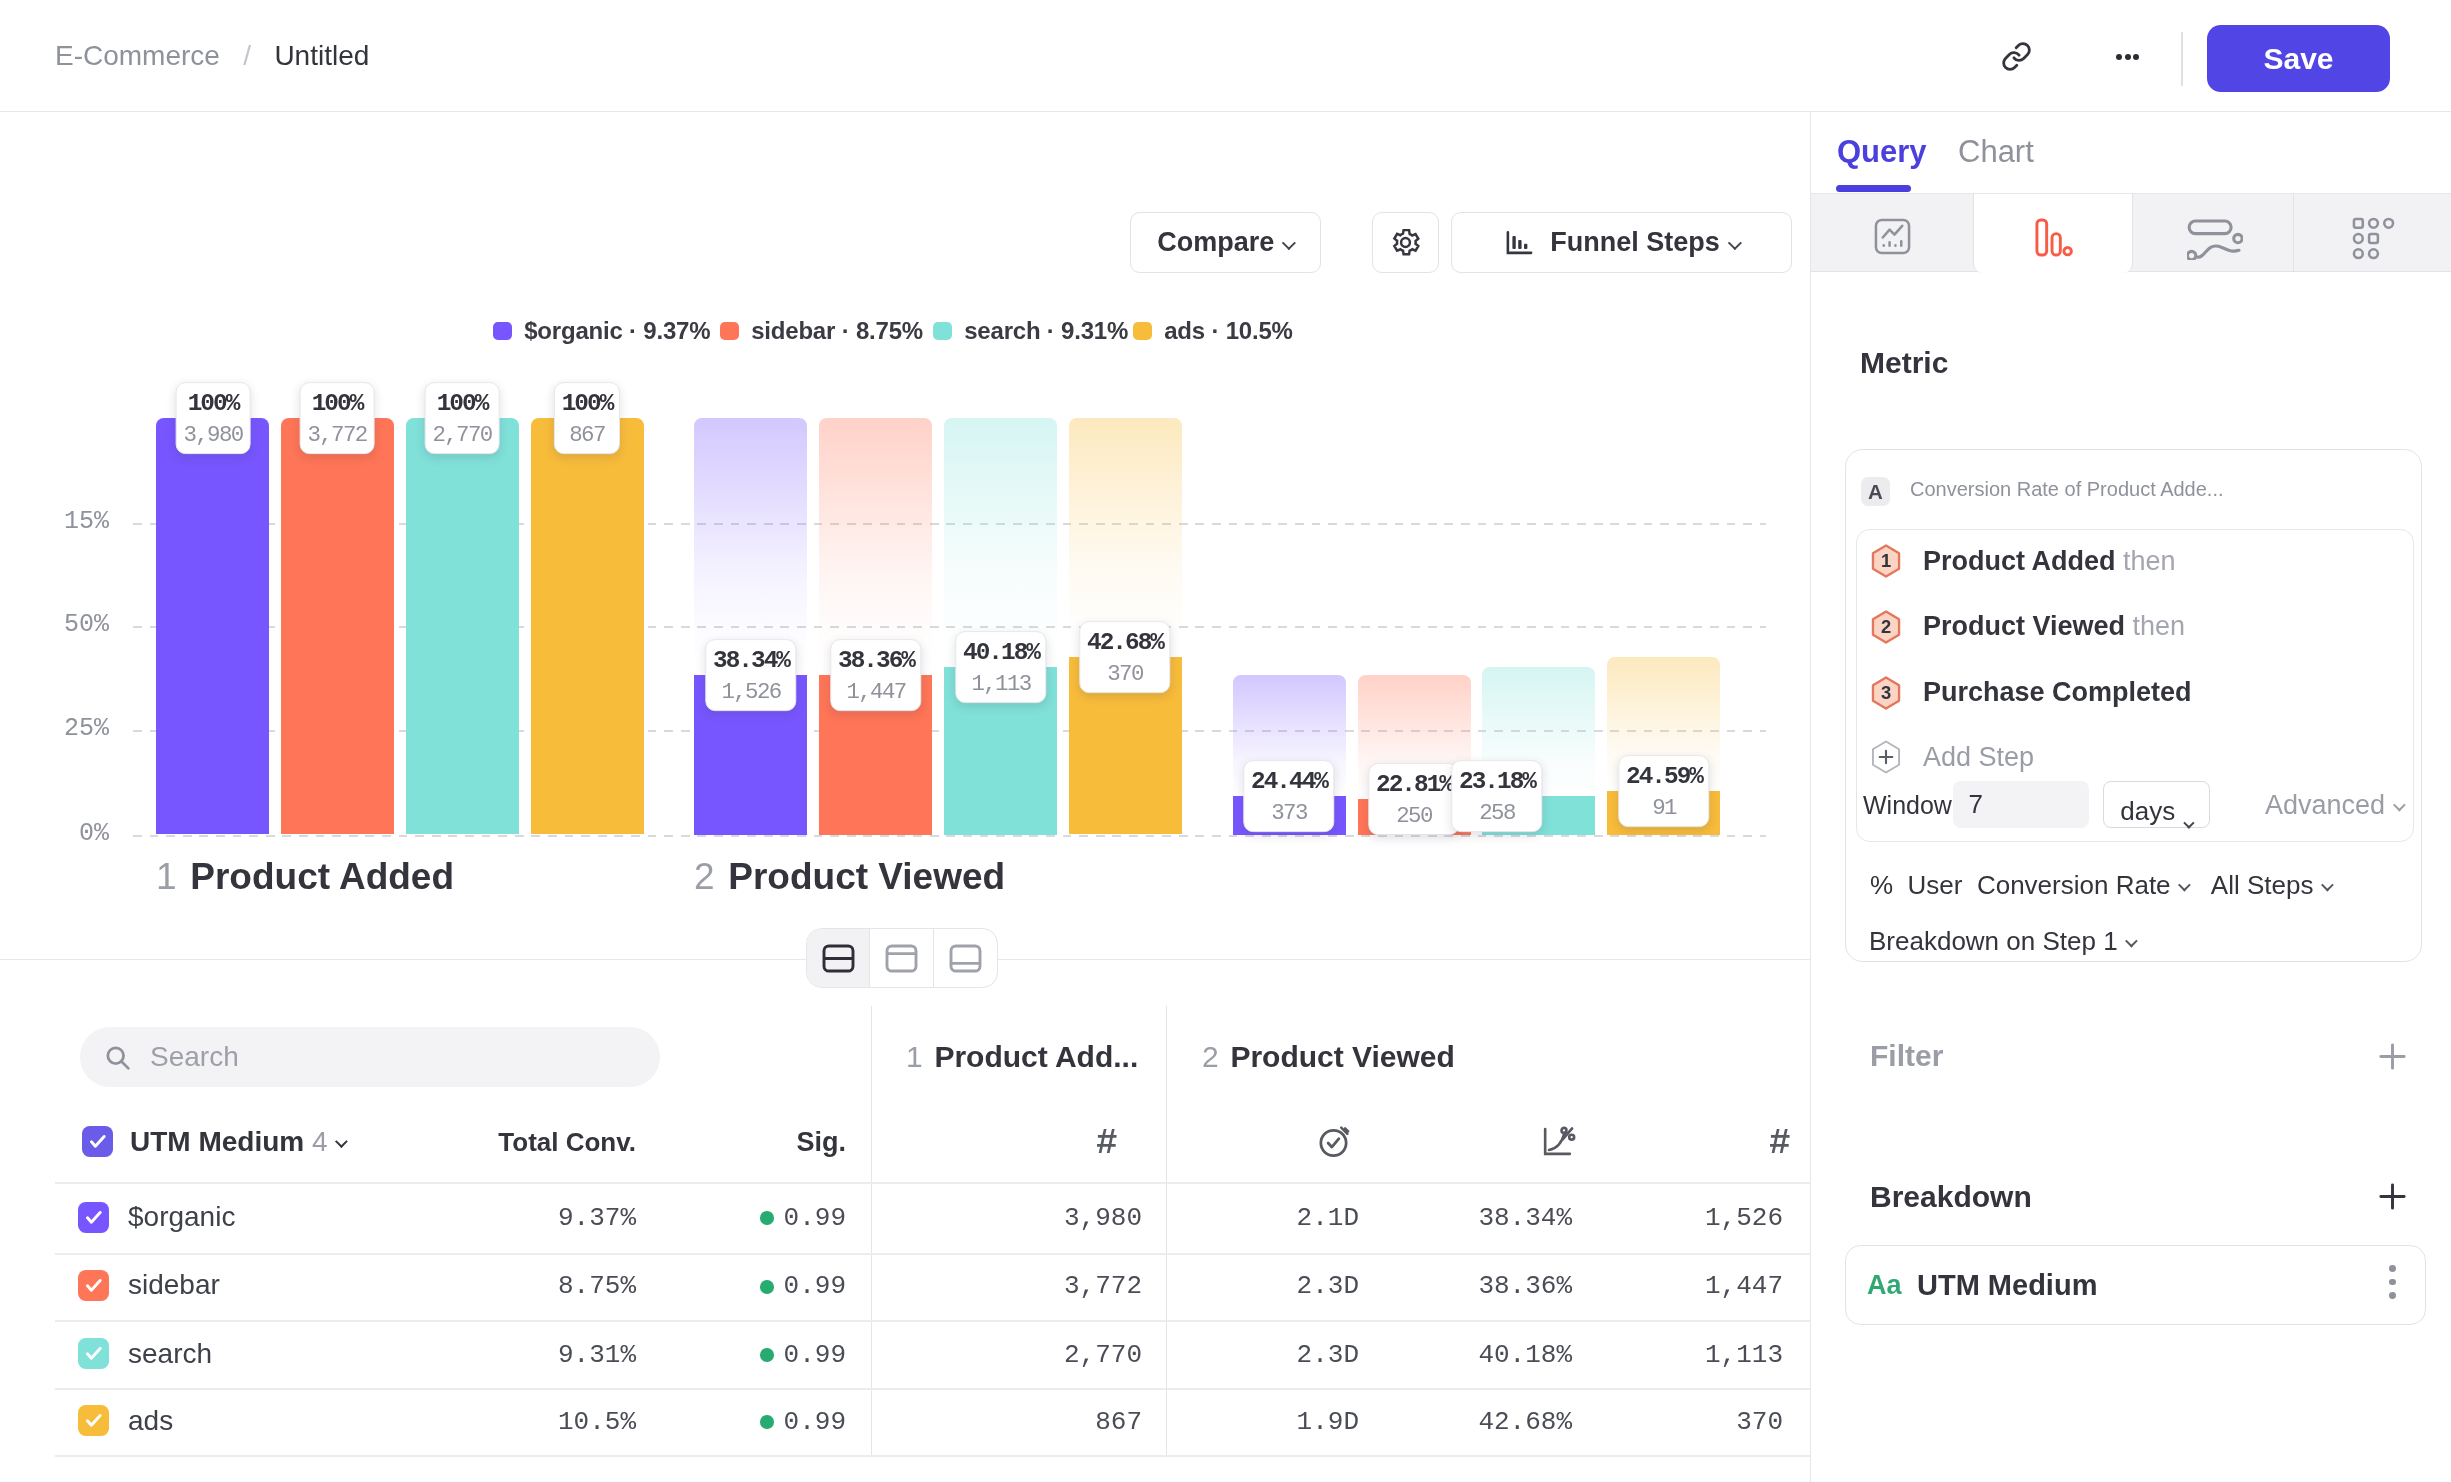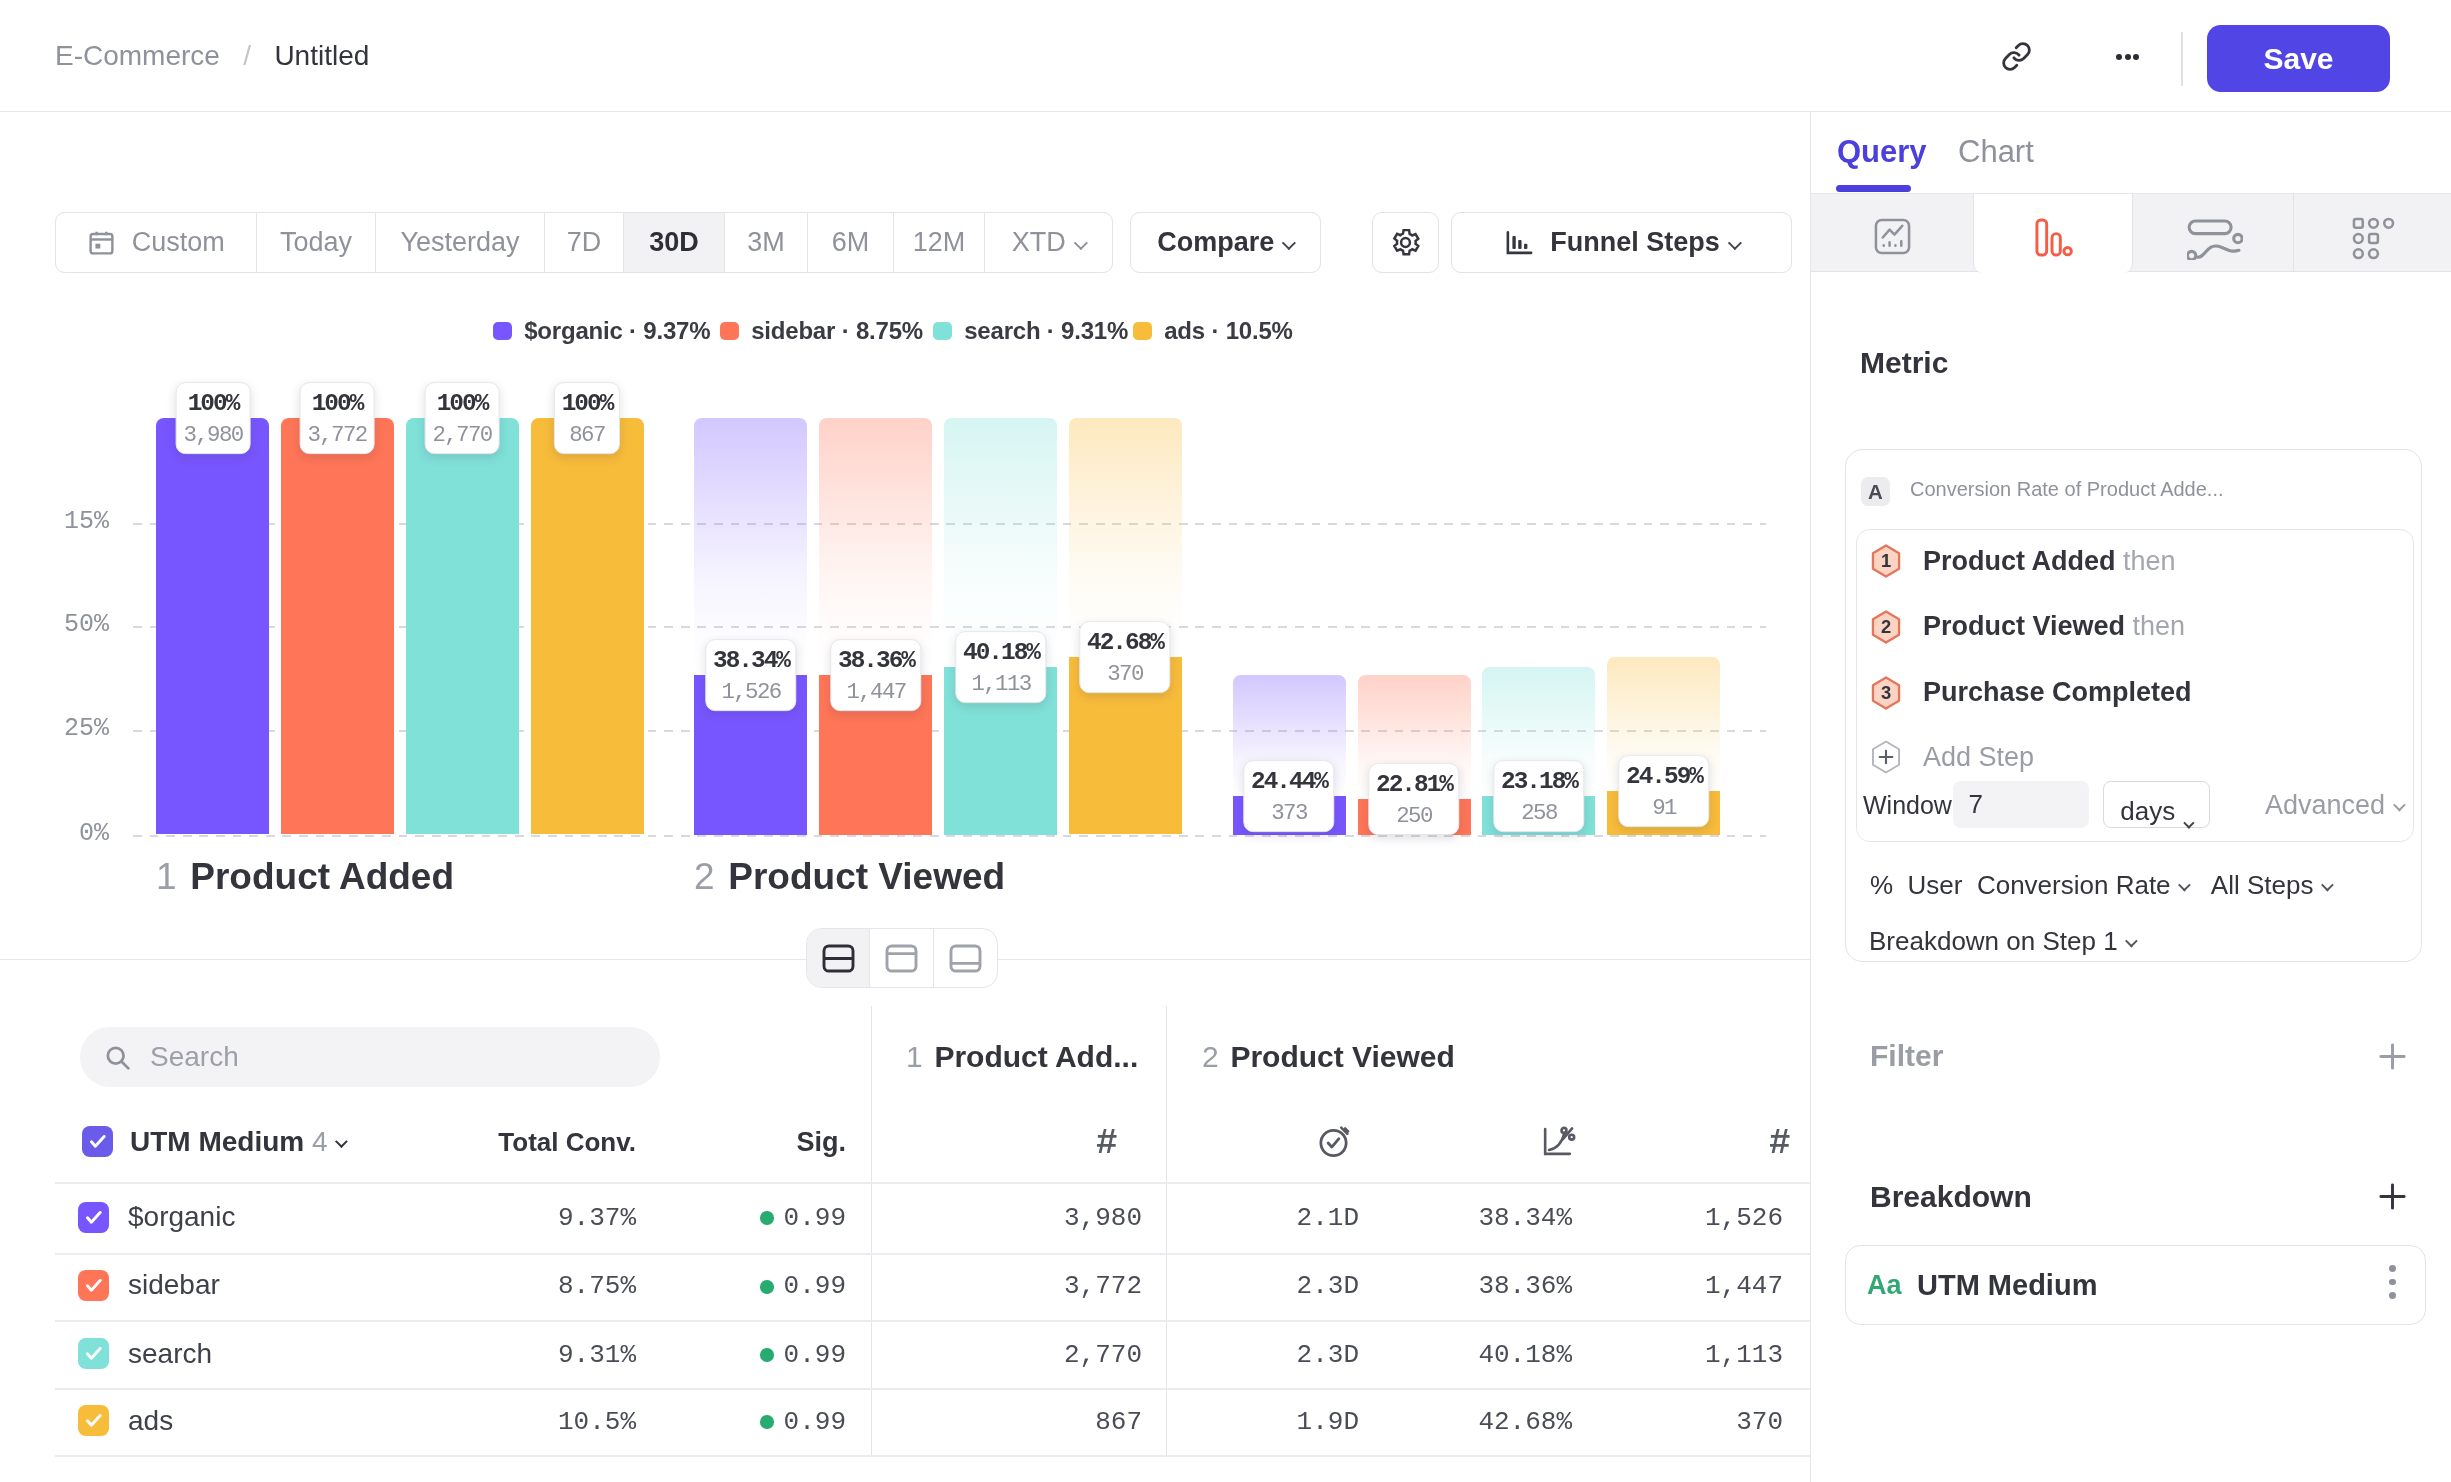--- a/index.html
+++ b/index.html
@@ -35,38 +35,20 @@
       <path d="M14 11a5 5 0 0 0-7.54-.54l-3 3a5 5 0 0 0 7.07 7.07l1.71-1.71"></path>
     </svg>
 <div class="abs" style="left:2116px;top:54px;width:23.4px;display:flex;justify-content:space-between">
 <div style="width:6.3px;height:6.3px;border-radius:50%;background:#2c2d33"></div>
       <div style="width:6.3px;height:6.3px;border-radius:50%;background:#2c2d33"></div>
       <div style="width:6.3px;height:6.3px;border-radius:50%;background:#2c2d33"></div>
 </div>
 <div class="abs" style="left:2181px;top:32px;width:1.5px;height:54px;background:#e0e0e4"></div>
 <div class="abs" style="left:2207px;top:25px;width:183px;height:67px;background:#5146e5;border-radius:13.7px;display:flex;align-items:center;justify-content:center;color:#fff;font-size:30px;font-weight:bold">Save</div>
 
-<div class="abs" style="left:55px;top:212px;width:1058px;height:61px;border:1.5px solid #e2e2e7;border-radius:9.8px;display:flex;background:#fff">
-<div class="dtseg" style="width:201px;color:#8f929b">
-<svg width="29" height="29" viewBox="0 0 24 24" fill="none" stroke="#8f929b" stroke-width="2" style="margin-right:15.6px">
-          <rect x="3" y="5" width="18" height="16" rx="2"></rect>
-          <path d="M3 9.5h18"></path>
-          <rect x="7" y="13" width="4" height="4" fill="#8f929b" stroke="none"></rect>
-          <path d="M8 3v3M16 3v3"></path>
-        </svg>
-Custom</div>
-<div class="dtseg" style="width:119px">Today</div>
-<div class="dtseg" style="width:169px">Yesterday</div>
-<div class="dtseg" style="width:79px">7D</div>
-<div class="dtseg" style="width:101px;background:#f2f2f4;color:#2e2f36;font-weight:bold">30D</div>
-<div class="dtseg" style="width:83px">3M</div>
-<div class="dtseg" style="width:86px">6M</div>
-<div class="dtseg" style="width:91px">12M</div>
-<div class="dtseg" style="width:127px;border-right:none">XTD<span class="chev" style="color:#8f929b"></span></div>
-</div>
 <div class="btn" style="left:1130px;top:212px;width:191px;height:61px">Compare<span class="chev" style="color:#42434b"></span></div>
 <div class="btn" style="left:1372px;top:212px;width:67px;height:61px">
 <svg width="33" height="33" viewBox="0 0 24 24" fill="none" stroke="#36373e" stroke-width="1.8">
         <circle cx="12" cy="12" r="3.2"></circle>
         <path d="M19.4 12a7.4 7.4 0 0 0-.1-1.1l2-1.6-2-3.4-2.4 1a7.4 7.4 0 0 0-1.9-1.1L14.6 3h-4l-.4 2.6a7.4 7.4 0 0 0-1.9 1.1l-2.4-1-2 3.4 2 1.6a7.4 7.4 0 0 0 0 2.2l-2 1.6 2 3.4 2.4-1a7.4 7.4 0 0 0 1.9 1.1l.4 2.6h4l.4-2.6a7.4 7.4 0 0 0 1.9-1.1l2.4 1 2-3.4-2-1.6c.1-.3.1-.7.1-1.1z"></path>
       </svg>
 </div>
 <div class="btn" style="left:1451px;top:212px;width:341px;height:61px">
 <svg width="31" height="31" viewBox="0 0 24 24" fill="none" stroke="#36373e" stroke-width="2" style="margin-right:15.6px">
         <path d="M3 4v16h18" stroke-linecap="round"></path>
@@ -146,21 +128,21 @@
       <div class="c">370</div>
     </div>
 <div class="lbox" style="left:1289px;top:796px">
       <div class="p">24.44%</div>
       <div class="c">373</div>
     </div>
 <div class="lbox" style="left:1414px;top:799px">
       <div class="p">22.81%</div>
       <div class="c">250</div>
     </div>
-<div class="lbox" style="left:1539px;top:796px">
+<div class="lbox" style="left:1497px;top:796px">
       <div class="p">23.18%</div>
       <div class="c">258</div>
     </div>
 <div class="lbox" style="left:1664px;top:791px">
       <div class="p">24.59%</div>
       <div class="c">91</div>
     </div>
 
 <div class="steplab" style="left:156px;top:877px"><span class="n">1</span><span class="t">Product Added</span></div>
 <div class="steplab" style="left:694px;top:877px"><span class="n">2</span><span class="t">Product Viewed</span></div>

